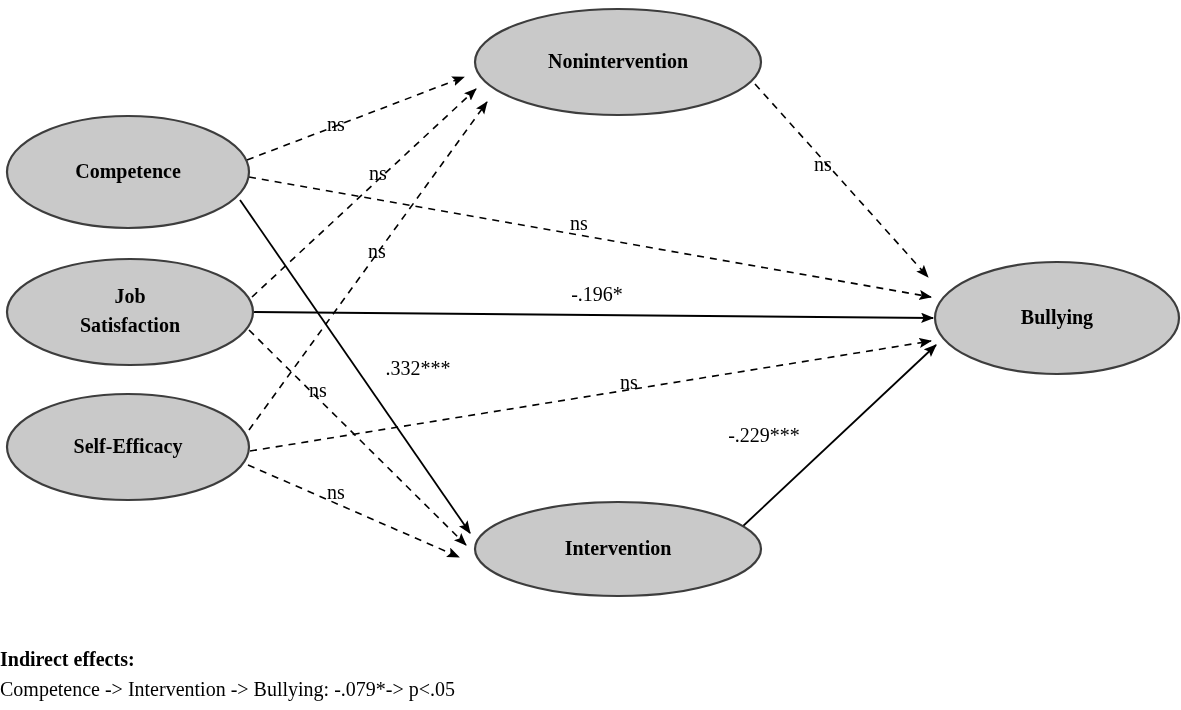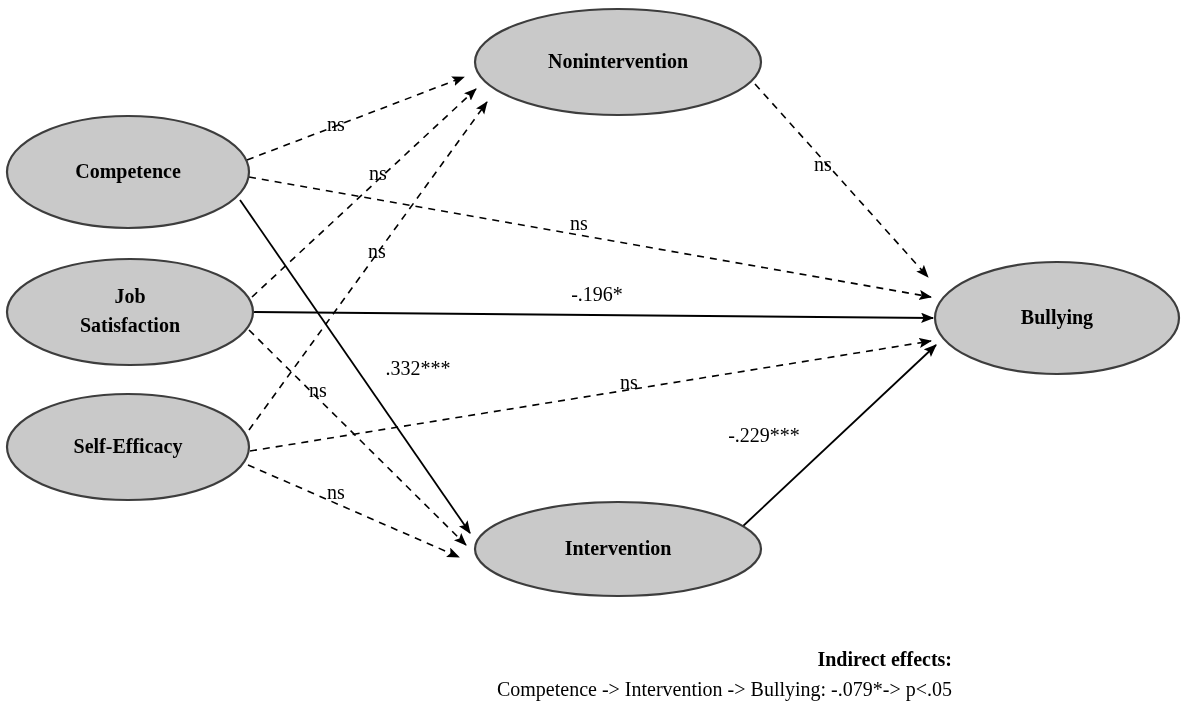--- a/index.html
+++ b/index.html
@@ -53,21 +53,21 @@
     font-family: "Liberation Serif", "DejaVu Serif", serif;
     font-size: 20px;
     fill: #000000;
     text-anchor: middle;
     dominant-baseline: middle;
   }
   .caption {
     position: absolute;
     left: 0;
     width: 952px;
-    text-align: right;
+    text-align: left;
     font-family: "Liberation Serif", "DejaVu Serif", serif;
     color: #000000;
   }
   .caption-title {
     top: 648px;
     font-size: 20px;
     font-weight: bold;
   }
   .caption-line {
     top: 678px;

